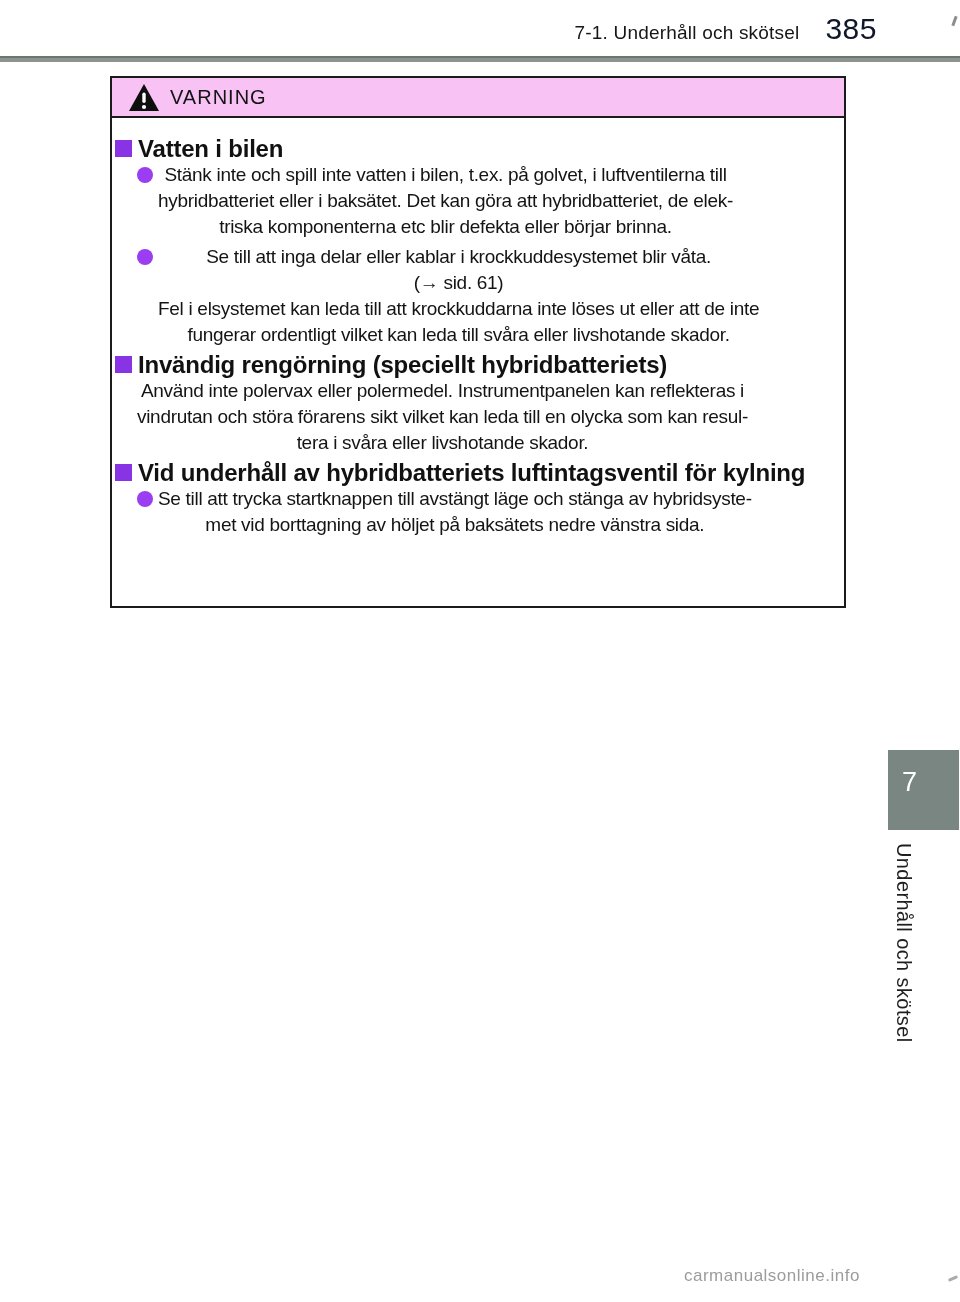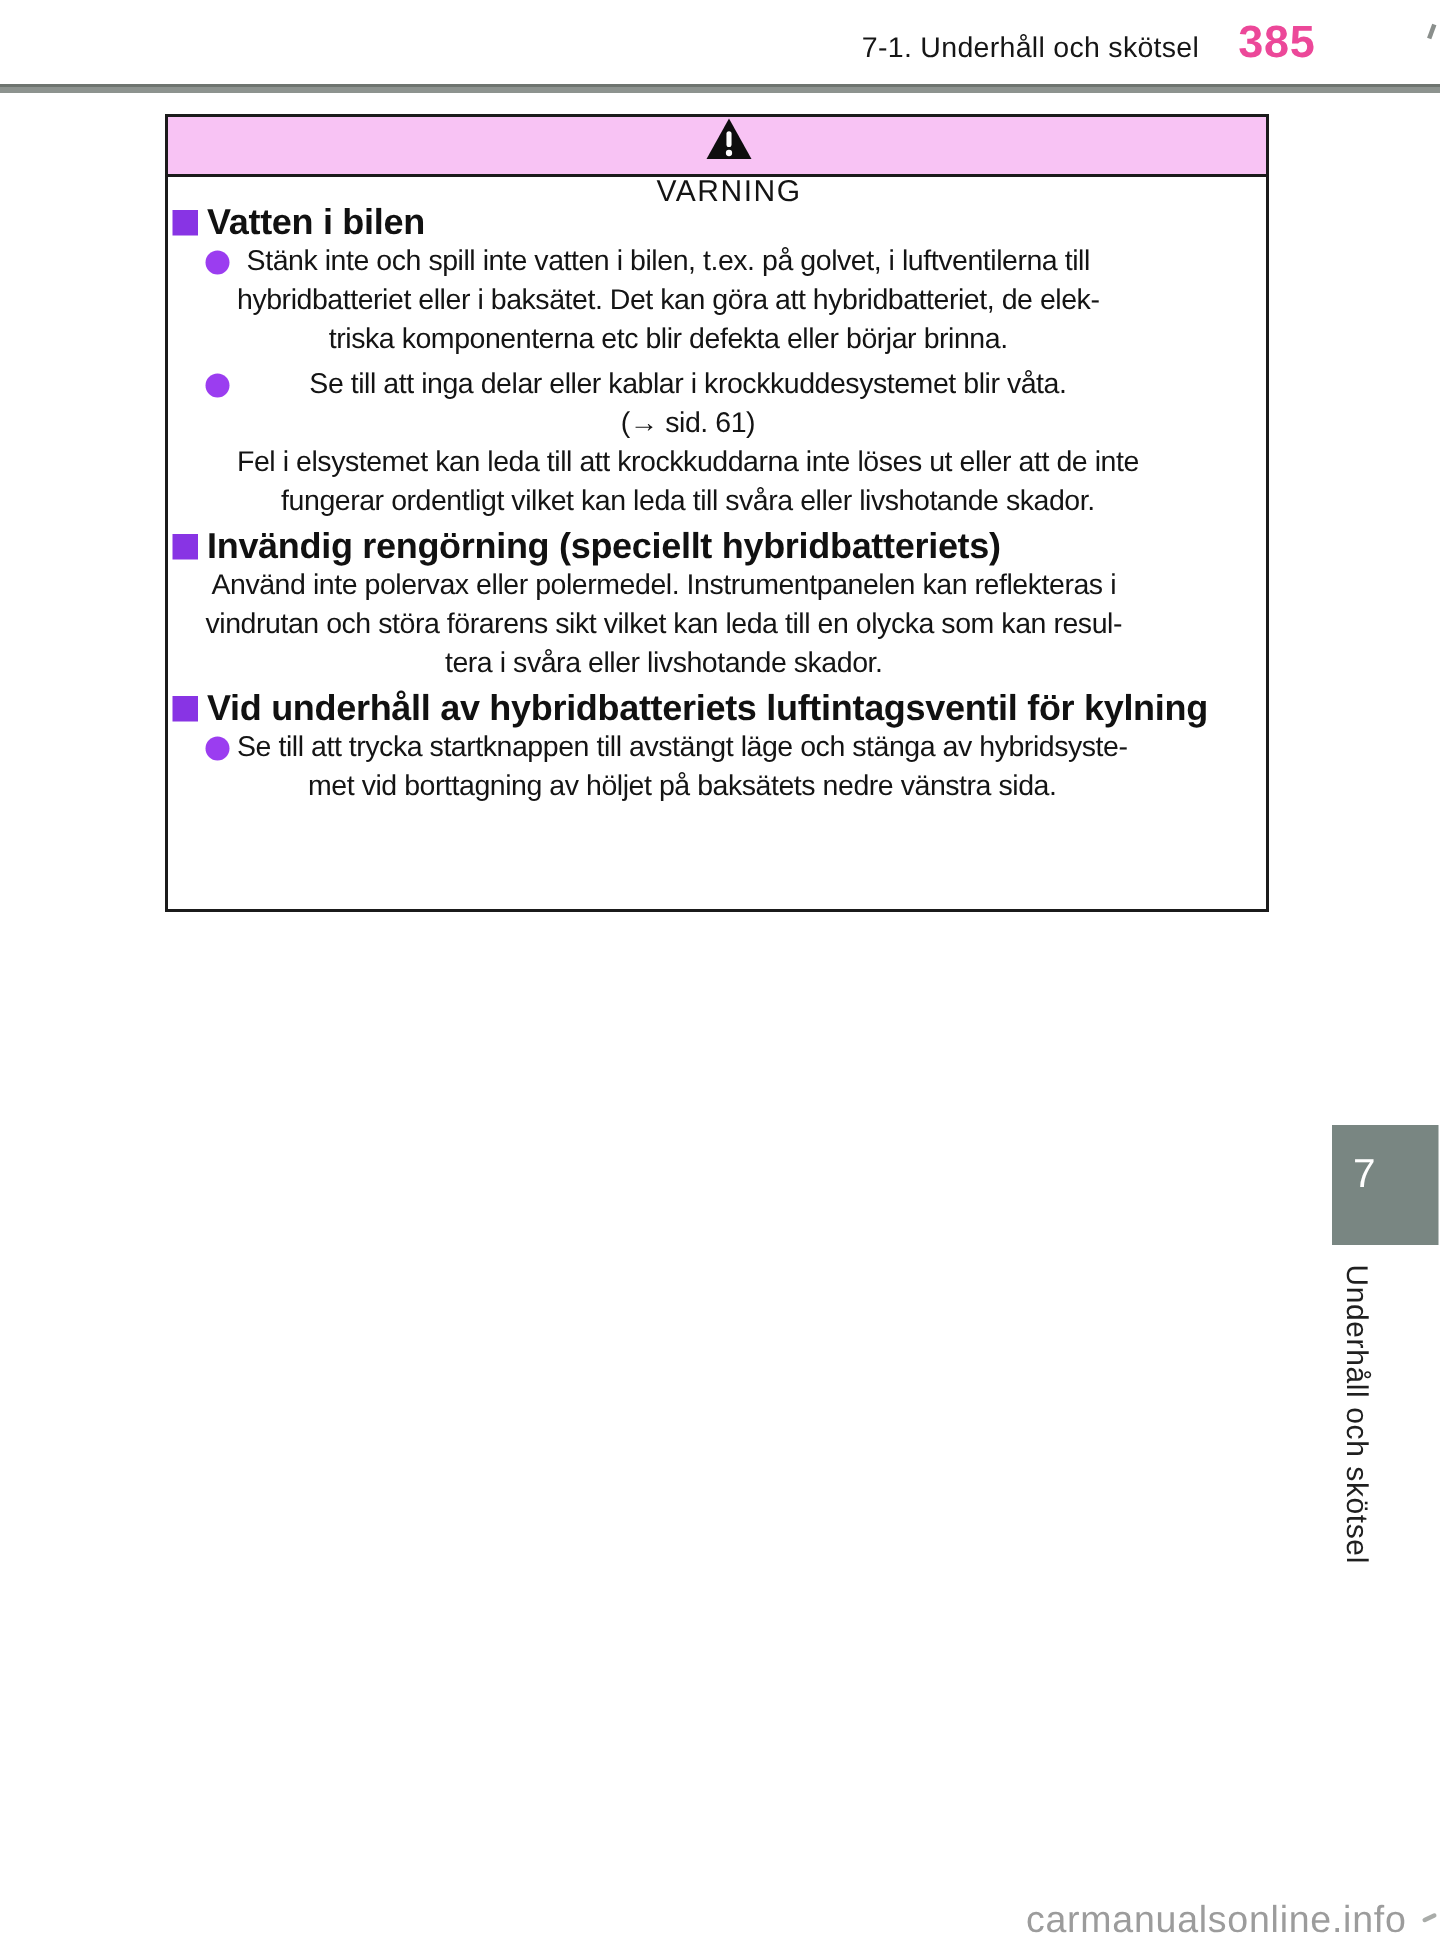--- a/index.html
+++ b/index.html
@@ -6,35 +6,35 @@
   body{
     width:960px;height:1302px;position:relative;background:#ffffff;
     font-family:"Liberation Sans", sans-serif;color:#111;overflow:hidden;
   }
   
   .page-header-row{
     position:absolute;top:12px;right:83px;
     display:flex;align-items:baseline;gap:26px;
   }
   .chapter-title{font-size:19px;color:#161616;letter-spacing:0.2px;}
-  .page-number{font-size:30px;font-weight:bold;color:#ec4899;letter-spacing:0.5px;}
+  .page-number{font-size:30px;font-weight:normal;color:#0f172a;letter-spacing:0.5px;}
   .header-rule{
     position:absolute;top:56px;left:0;width:960px;height:4px;
     background:var(--rule-gray);border-top:2px solid var(--rule-gray-dark);
   }
   
   .warning-box{
     position:absolute;left:110px;top:76px;width:736px;height:532px;
     border:2px solid var(--box-border);background:#fff;box-sizing:border-box;overflow:hidden;
   }
   .warning-header{
     height:40px;background:var(--warning-header-bg);
     border-bottom:2px solid var(--box-border);
     display:flex;align-items:center;gap:10px;
-    padding-left:16px;box-sizing:border-box;flex-direction:column;
+    padding-left:16px;box-sizing:border-box;
   }
   .warning-triangle{flex:none;display:block;}
   .warning-title{font-size:20px;letter-spacing:1px;color:#141414;}
   .warning-content{padding:18px 12px 0 2px;}
   .section{margin-bottom:4px;}
   .section-heading{display:flex;font-weight:bold;font-size:24px;line-height:26px;letter-spacing:-0.2px;}
   .sq-bullet{flex:none;width:17px;height:17px;background:var(--square-bullet);margin:4px 6px 0 1px;}
   .item{display:flex;margin-left:23px;margin-bottom:4px;}
   .dot-bullet{flex:none;width:16px;height:16px;border-radius:50%;background:var(--circle-bullet);margin:5px 5px 0 0;}
   .lines{font-size:19px;line-height:26px;letter-spacing:-0.3px;white-space:pre;color:#141414;text-align:center;}
@@ -44,21 +44,21 @@
     background:var(--tab-bg);color:#ffffff;font-size:27px;
     padding:17px 0 0 14px;box-sizing:border-box;
   }
   .side-label{
     position:absolute;left:892px;top:843px;
     writing-mode:vertical-rl;font-size:20px;letter-spacing:0.4px;color:#1f1f1f;
   }
   
   .watermark{
     position:absolute;left:684px;top:1266px;
-    font-size:25px;color:var(--watermark-gray);letter-spacing:0.5px;
+    font-size:17px;color:var(--watermark-gray);letter-spacing:0.5px;
   }
   .tick-top-right{
     position:absolute;left:953px;top:16px;width:3px;height:10px;
     background:#8a8f8c;transform:rotate(20deg);
   }
   .tick-bottom-right{
     position:absolute;left:948px;top:1277px;width:10px;height:3px;
     background:#a9aca9;transform:rotate(-25deg);border-radius:2px;
   }
 </style>

